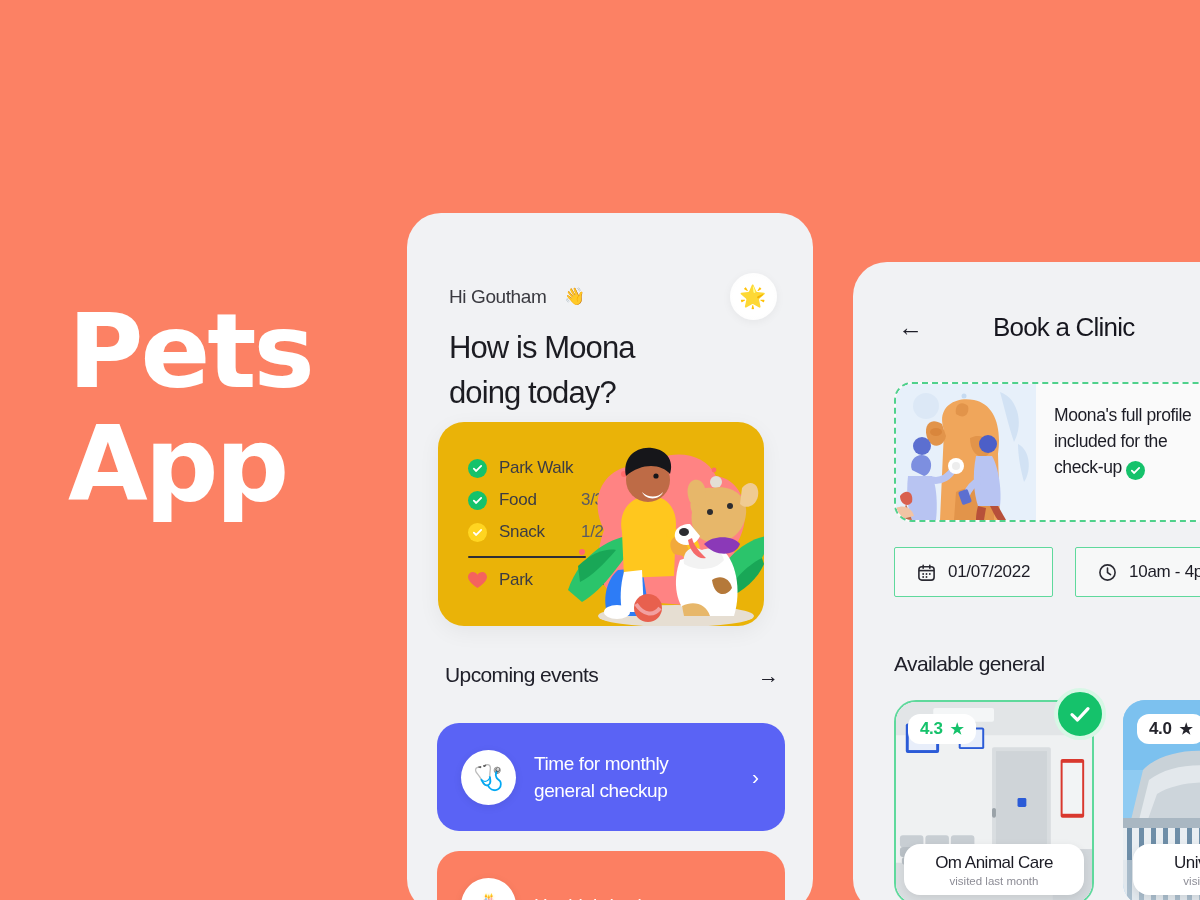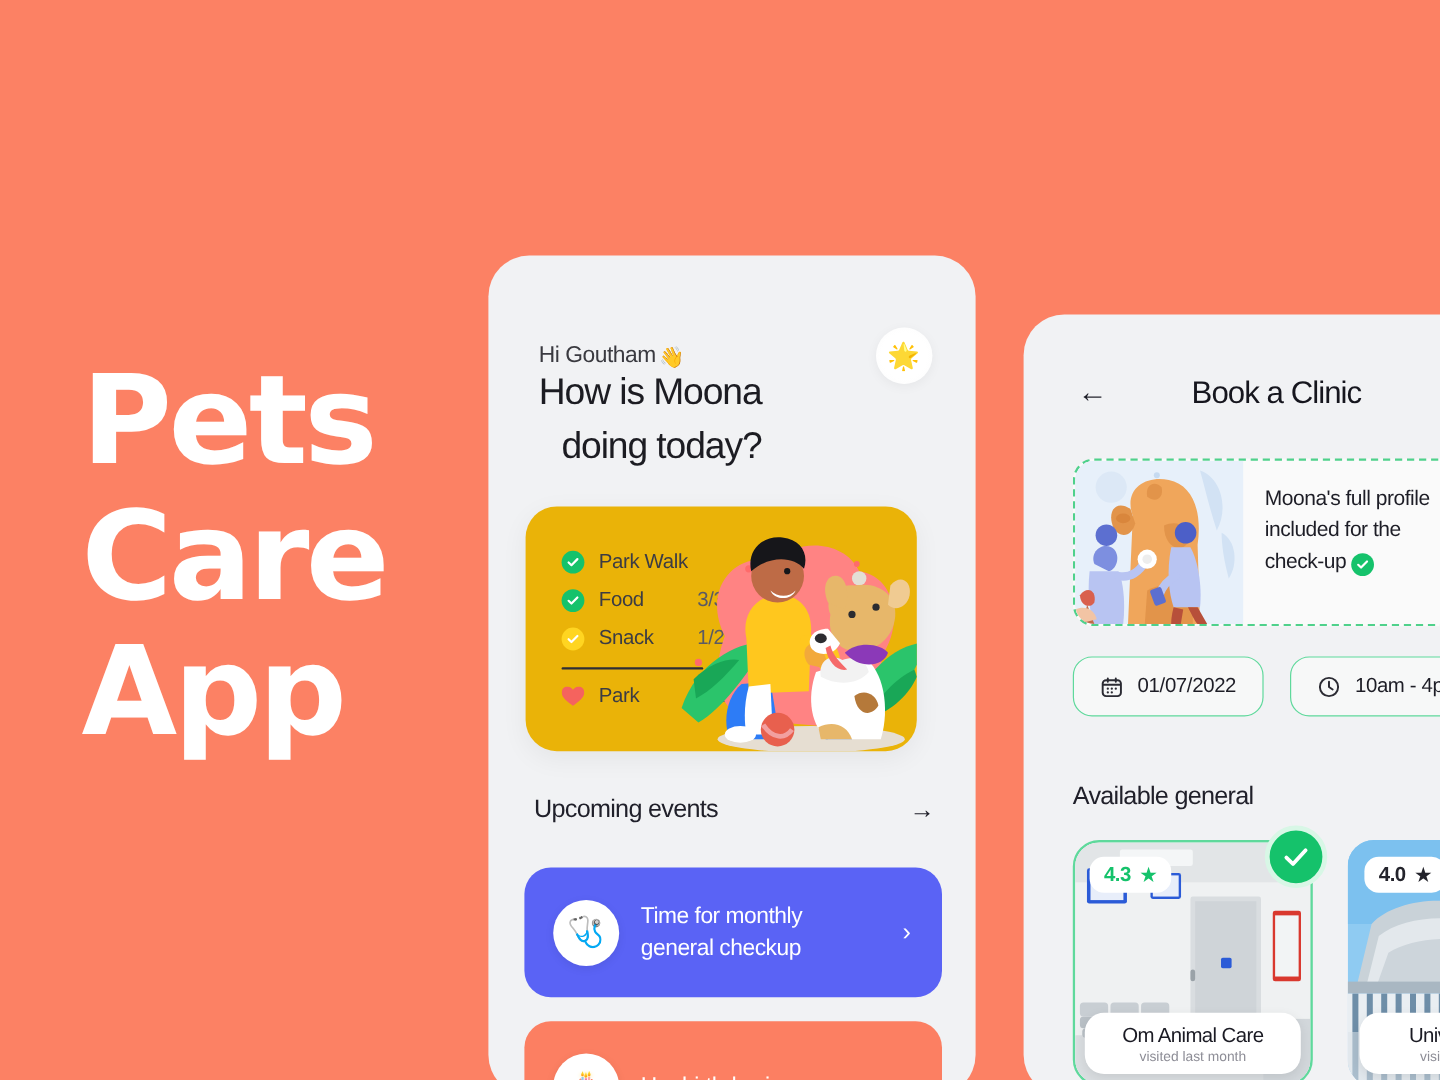--- a/index.html
+++ b/index.html
@@ -32,34 +32,34 @@
   .phone-left  { left:407px; top:213px; width:406px; height:700px; }
   .phone-right { left:853px; top:262px; width:400px; height:651px; }
 
   
   .greet-row {
     position:absolute; left:42px; top:60px; right:36px;
     display:flex; align-items:center; justify-content:space-between;
   }
   .greet {
     font-size:19px; color:#3A3A40; letter-spacing:-.4px;
-    display:flex; align-items:flex-end; gap:3px; white-space:nowrap;
+    display:flex; align-items:flex-start; gap:18px; white-space:nowrap;
   }
   .greet .wave { font-size:17px; }
   .star-badge {
     width:47px; height:47px; border-radius:50%;
     background:radial-gradient(circle at 50% 50%, #ffffff 58%, #fbfbfb 100%);
     box-shadow:0 2px 10px rgba(0,0,0,.05);
     display:flex; align-items:center; justify-content:center;
     font-size:22px; flex:none;
   }
   .headline {
-    position:absolute; left:42px; top:91px;
+    position:absolute; left:42px; top:112px;
     font-size:31px; line-height:45px; color:#1C1C22;
-    letter-spacing:-.9px; font-weight:400;text-align:right;
+    letter-spacing:-.9px; font-weight:400;
   }
 
   .activity-card {
     position:absolute; left:438px - 407px; top:209px;
     left:31px; width:326px; height:204px;
     background:#eab308; border-radius:26px;
     box-shadow:0 6px 22px rgba(0,0,0,.055);
     overflow:hidden;
   }
   .act-list { position:absolute; left:30px; top:30px; }
@@ -123,21 +123,21 @@
   .pb-text { font-size:17.5px; line-height:26px; color:#1D1D26; letter-spacing:-.4px; }
   .pb-check {
     display:inline-flex; width:19px; height:19px; border-radius:50%;
     background:#15C26B; align-items:center; justify-content:center;
     vertical-align:-3px; margin-left:4px;
   }
   .pb-check svg { width:11px; height:11px; }
 
   .chips { position:absolute; left:41px; top:285px; display:flex; gap:22px; }
   .chip {
-    height:50px; border:1.6px solid #5FD99C; border-radius:16px;
+    height:50px; border:1.6px solid #5FD99C; border-radius:2px;
     background:#F7F8F8; display:flex; align-items:center; gap:12px;
     padding:0 22px; font-size:17px; color:#1D1D26; letter-spacing:-.3px; white-space:nowrap;
   }
   .chip svg { width:19px; height:19px; flex:none; }
 
   .clinic-head {
     position:absolute; left:41px; right:30px; top:390px;
     display:flex; align-items:center; justify-content:space-between;
   }
   .clinics { position:absolute; left:41px; top:438px; display:flex; gap:29px; }
@@ -171,21 +171,20 @@
     box-shadow:0 3px 10px rgba(0,0,0,.09);
   }
   .cl-name { font-size:17px; color:#1B1B24; letter-spacing:-.5px; white-space:nowrap; }
   .cl-sub { font-size:11.5px; color:#8D8D96; margin-top:2px; white-space:nowrap; }
 </style>
 </head>
 <body>
 
 <div class="hero">
   <div>Pets</div>
-  <div>Care</div>
   <div>App</div>
 </div>
 
 <div class="phone phone-left">
 
   <div class="greet-row">
     <div class="greet">
       <span>Hi Goutham</span>
       <span class="wave">👋</span>
     </div>

